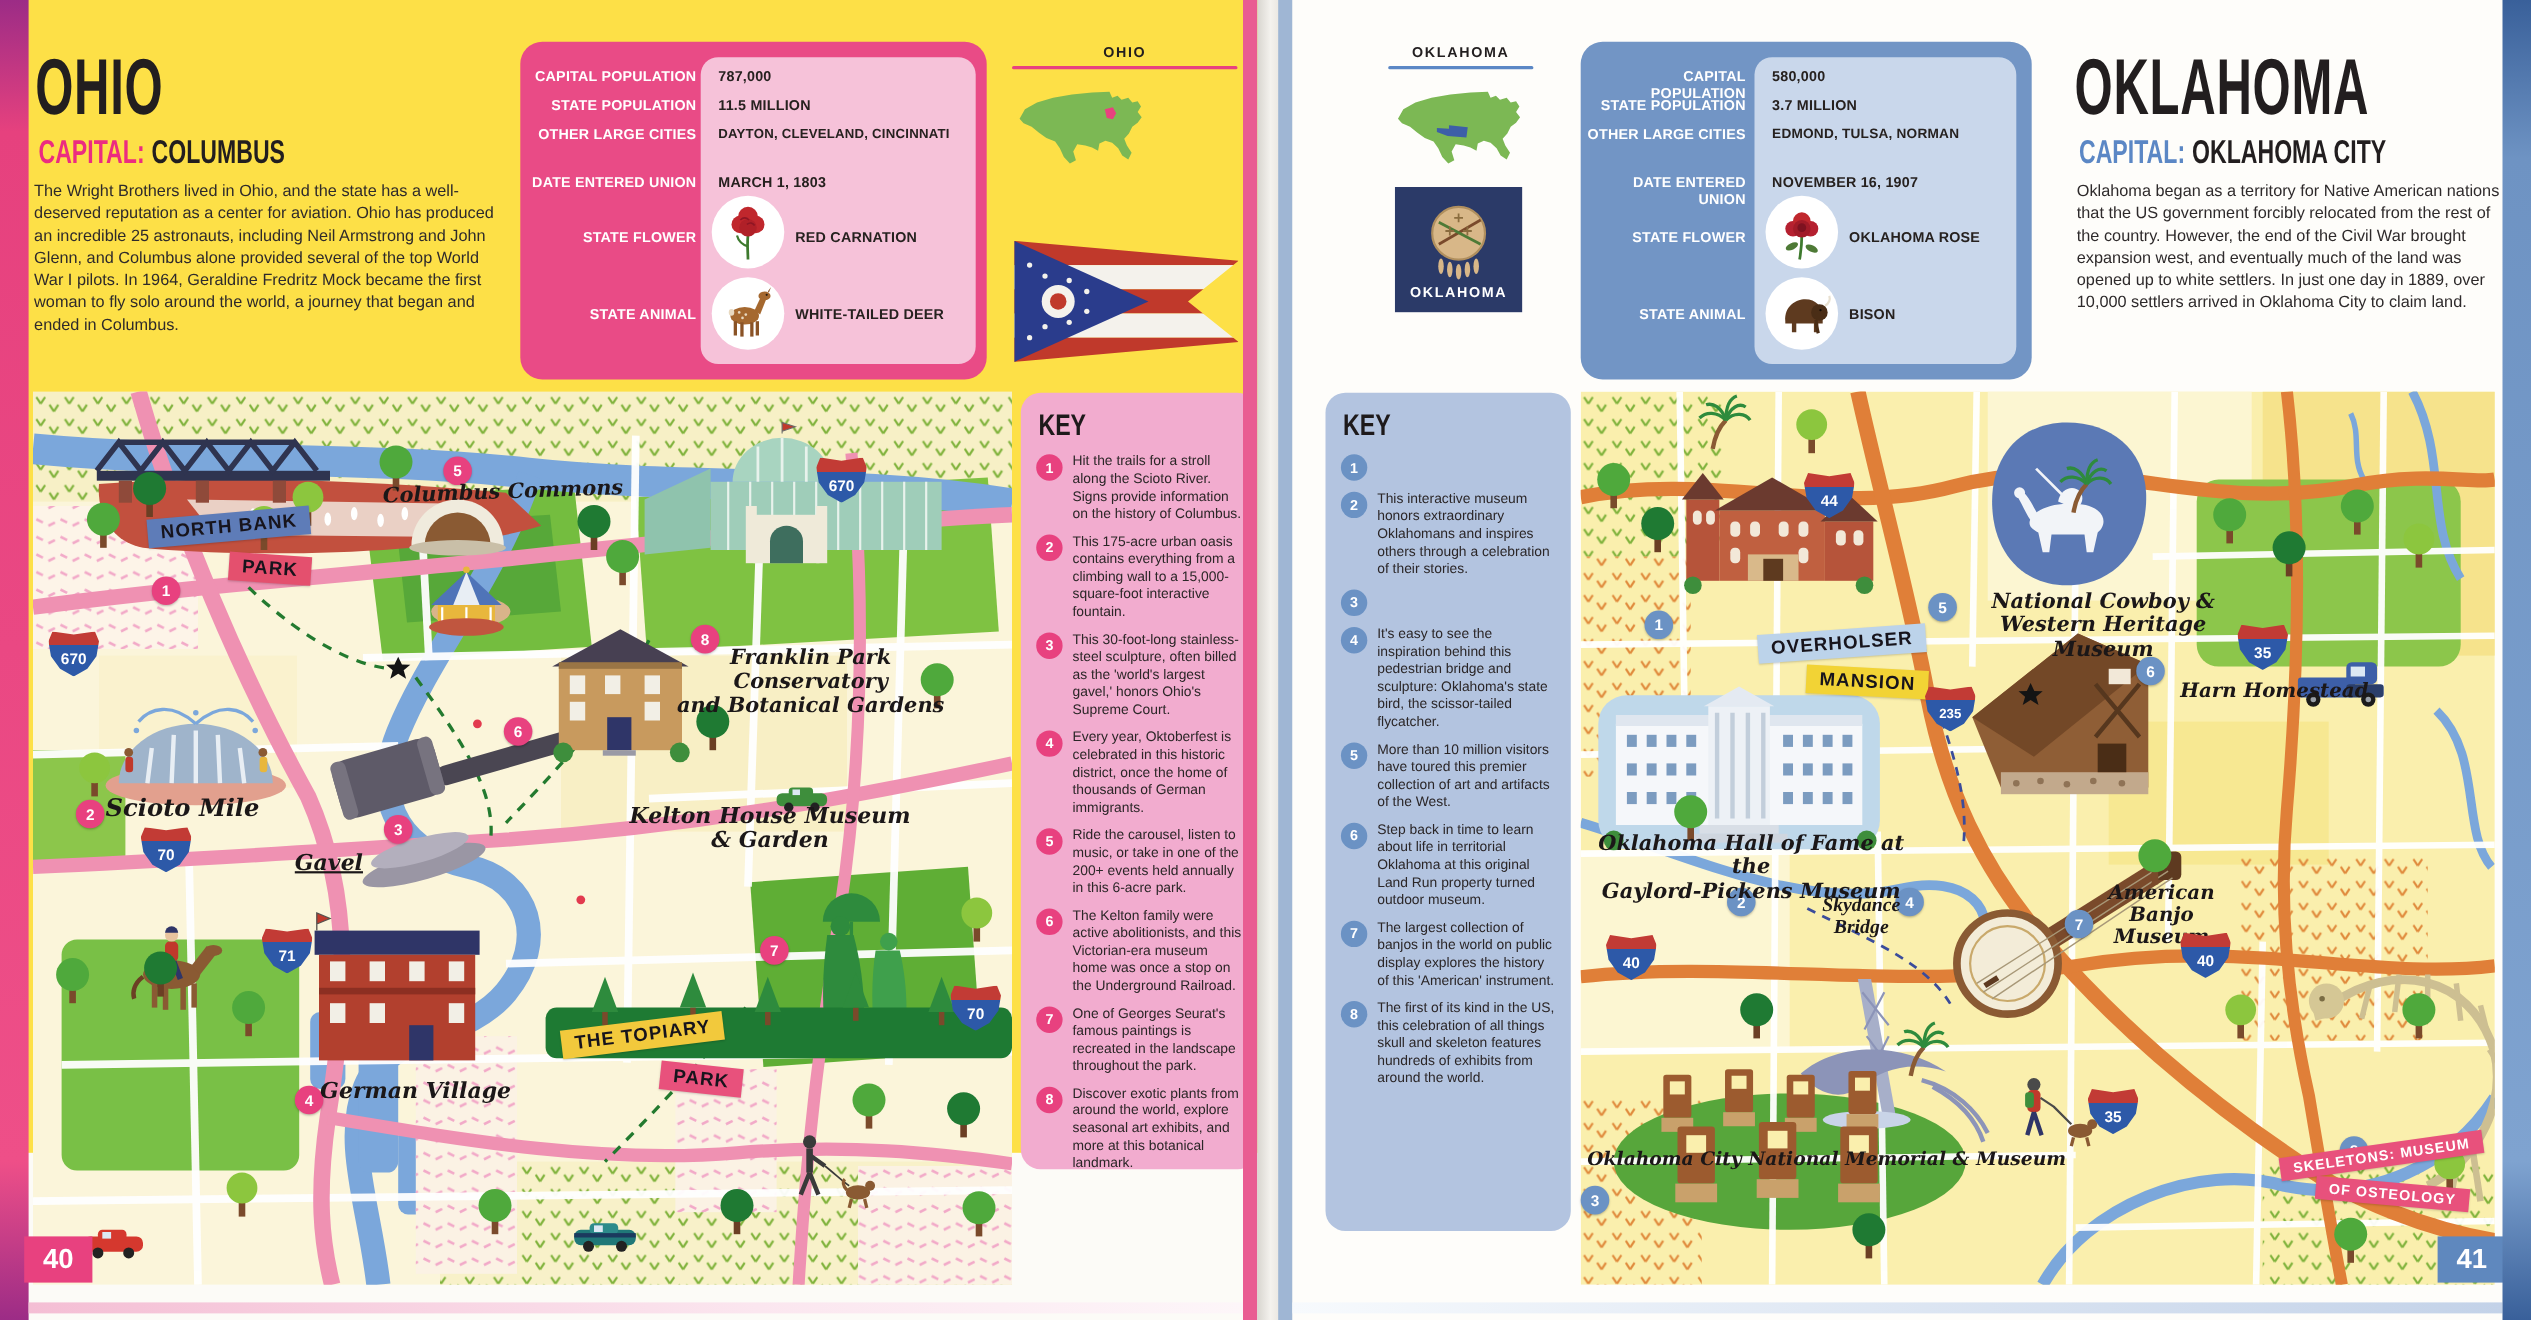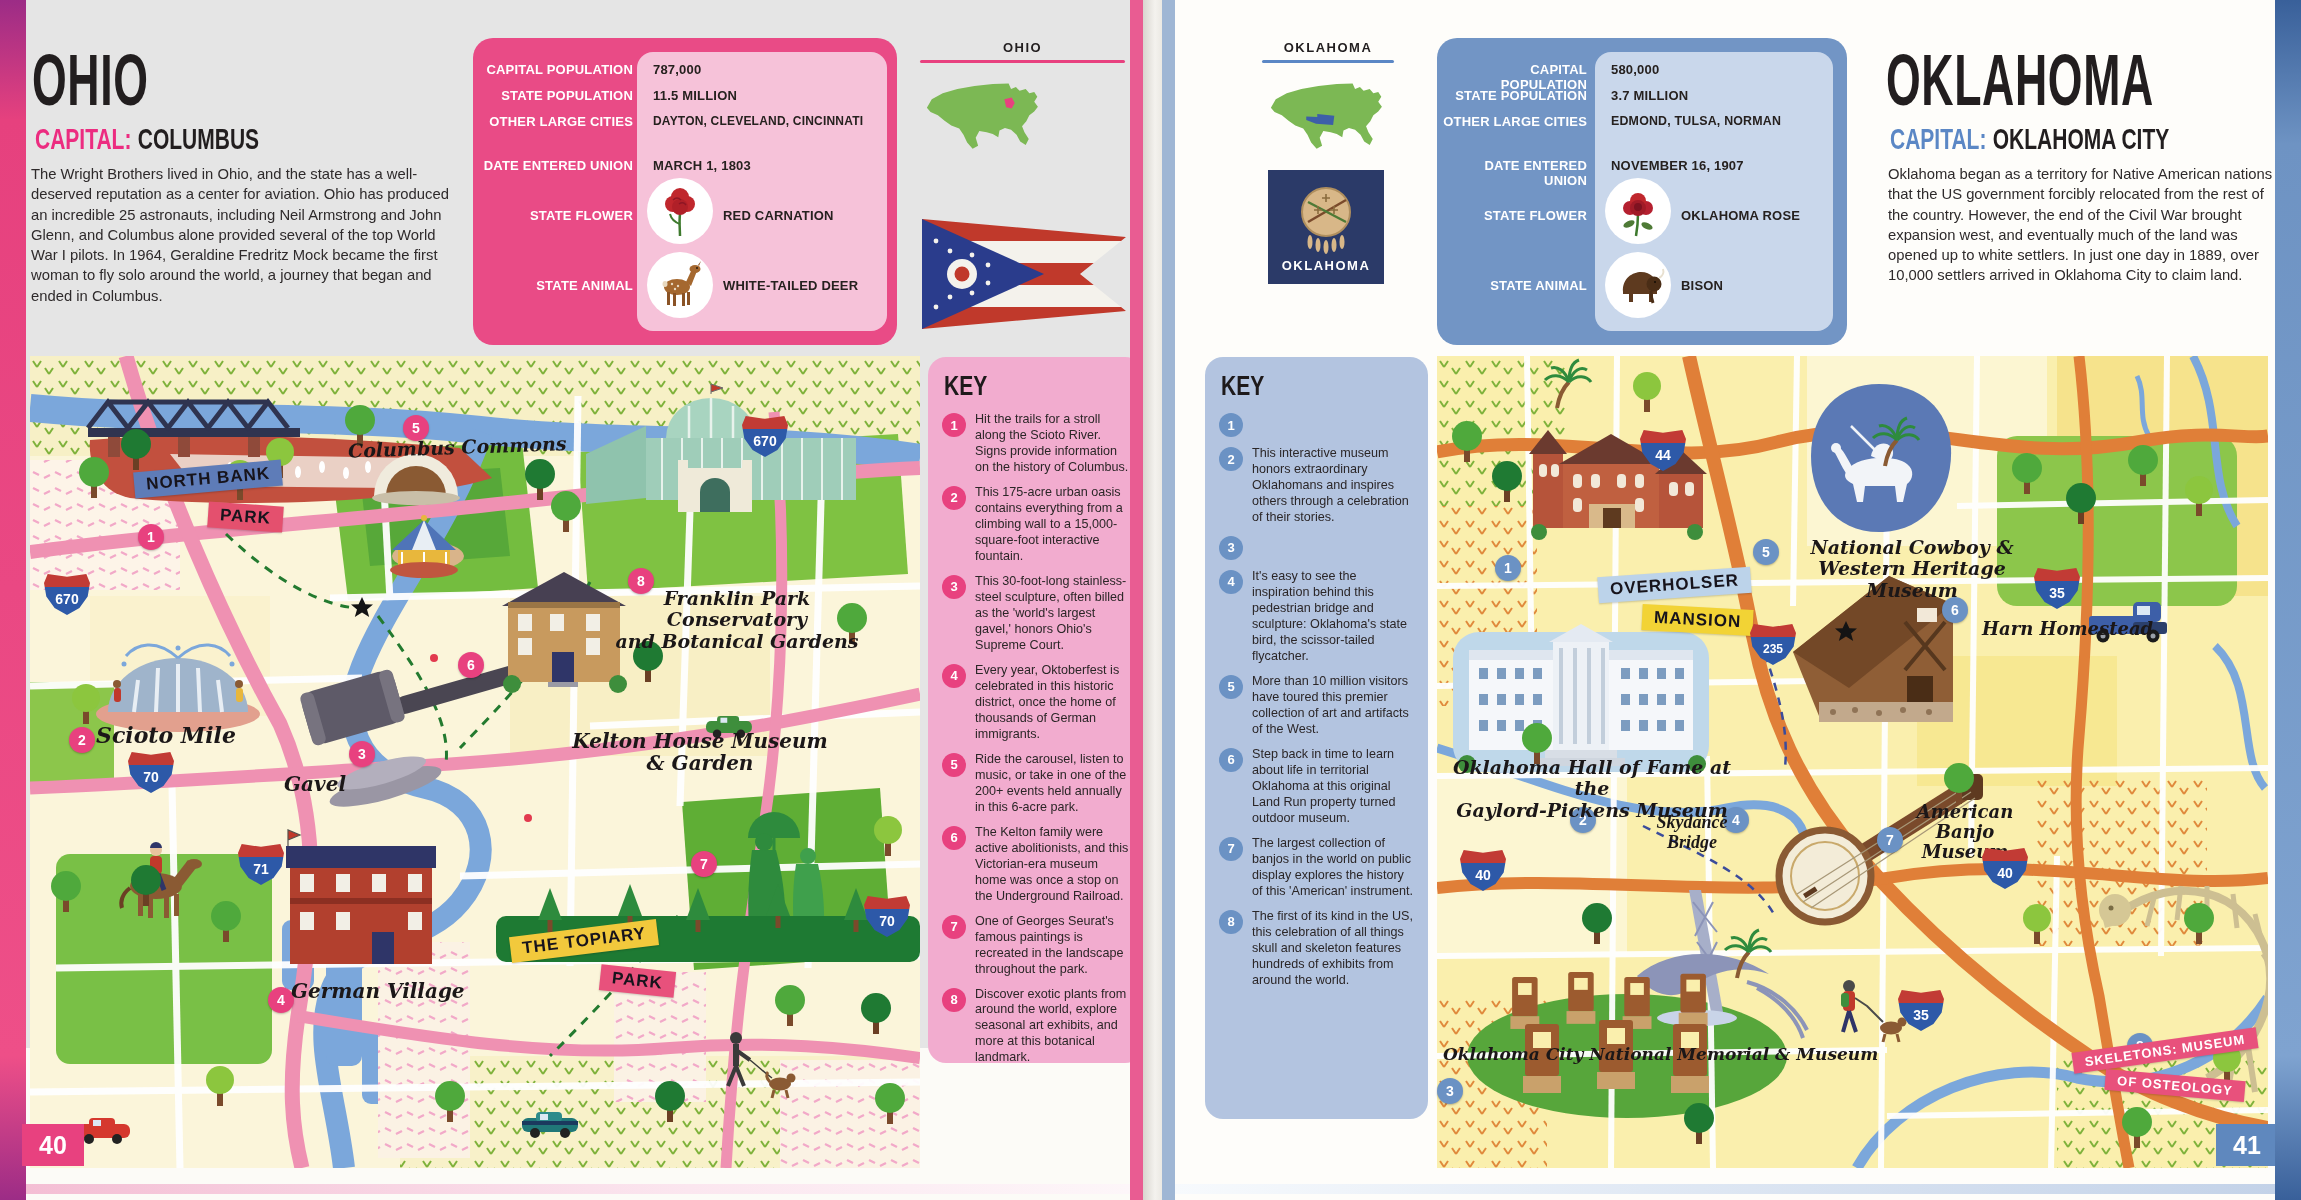--- a/index.html
+++ b/index.html
@@ -37,21 +37,21 @@
 <body>
 
 <div id="spread">
 
   <svg width="0" height="0" style="position:absolute">
     <defs>
       <path id="usShape" d="M8,46 L16,32 L34,22 L58,15 L86,10 L116,7 L142,6 L146,15 L154,12 L160,18 L170,15 L176,22 L184,20 L189,28 L184,36 L190,44 L184,52 L176,58 L171,68 L164,76 L168,86 L175,97 L170,107 L161,101 L155,90 L146,82 L136,79 L127,83 L125,94 L116,89 L106,86 L94,84 L88,95 L92,108 L83,113 L74,103 L68,90 L61,80 L48,75 L37,67 L26,58 L14,53 Z"></path>
     </defs>
   </svg>
 
-  <div class="abs" style="left:0;top:0;width:1150px;height:1048px;background:#e5e5e5;">
+  <div class="abs" style="left:0;top:0;width:1150px;height:1048px;background:#fde047;">
 
     <div class="abs" style="left:0;top:0;width:26px;height:1200px;background:linear-gradient(180deg,#9C2C86 0%,#E6417E 10%,#EE4F88 88%,#9C2C86 100%);"></div>
 
     <h1 class="abs title cond" style="left:32px;top:44px;margin:0;">OHIO</h1>
     <div class="abs capline" style="left:35px;top:124px;">
       <span class="cap-pink">CAPITAL:</span><span>COLUMBUS</span>
     </div>
     <p class="abs intro" style="left:31px;top:164px;width:432px;">The Wright Brothers lived in Ohio, and the state has a well-deserved reputation as a center for aviation. Ohio has produced an incredible 25 astronauts, including Neil Armstrong and John Glenn, and Columbus alone provided several of the top World War I pilots. In 1964, Geraldine Fredritz Mock became the first woman to fly solo around the world, a journey that began and ended in Columbus.</p>
 
     <div class="abs infobox" style="left:473px;top:38px;width:424px;height:307px;background:#E94B86;">
@@ -443,21 +443,21 @@
       </div>
 
     <div class="ribbon" style="left:134px;top:466px;background:#5E7CB8;transform:rotate(-5deg);">NORTH BANK</div>
     <div class="ribbon" style="left:208px;top:504px;background:#E4506E;transform:rotate(4deg);">PARK</div>
     <div class="maplabel" style="left:348px;top:436px;font-size:19px;transform:rotate(-2deg);">Columbus Commons</div>
     <div class="maplabel c" style="left:612px;top:588px;width:250px;font-size:19px;">
       <div>Franklin Park Conservatory</div>
         <div>and Botanical Gardens</div>
     </div>
     <div class="maplabel" style="left:96px;top:722px;font-size:22px;">Scioto Mile</div>
-    <div class="maplabel" style="left:284px;top:772px;">Gavel</div>
+    <div class="maplabel" style="left:268px;top:772px;text-decoration:underline;">Gavel</div>
     <div class="maplabel c" style="left:570px;top:730px;width:260px;">
       <div>Kelton House Museum</div>
         <div>&amp; Garden</div>
     </div>
     <div class="maplabel" style="left:291px;top:979px;">German Village</div>
     <div class="ribbon" style="left:510px;top:928px;background:#F2C93C;transform:rotate(-7deg);">THE TOPIARY</div>
     <div class="ribbon" style="left:600px;top:968px;background:#E8517C;transform:rotate(6deg);">PARK</div>
 
     <div class="shield" style="left:44px;top:574px;">
         <span>670</span>

